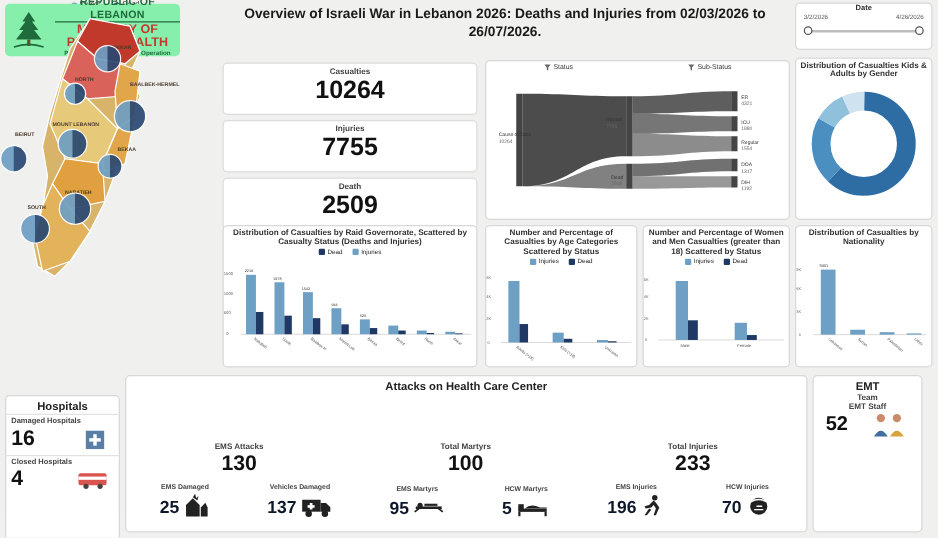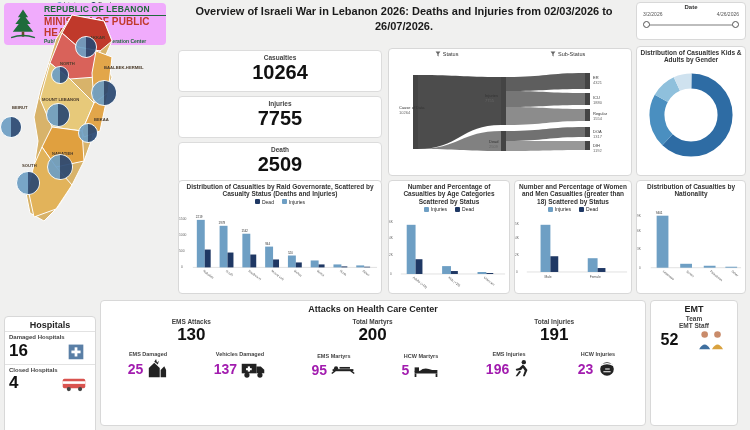--- a/index.html
+++ b/index.html
@@ -21,21 +21,21 @@
   .card-title {
     text-align: center;
     font-size: 6.5px;
     font-weight: bold;
     color: #333;
     padding: 2px 3px 1px 3px;
     line-height: 1.15;
   }
 
   
-  #logo { left: 4px; top: 3px; width: 162px; height: 42px; background: #f0abfc; border: none; }
+  #logo { left: 4px; top: 3px; width: 140px; height: 42px; background: #86efac; border: none; text-align: center; }
   .logo-row { display: flex; align-items: center; height: 100%; padding-left: 2px; }
   .cedar {
     width: 34px; height: 34px; position: relative; flex: 0 0 34px;
   }
   .cedar svg { width: 34px; height: 34px; }
   .logo-text { padding-left: 4px; }
   .logo-l1 { font-size: 8.5px; font-weight: bold; color: #1f6b3b; letter-spacing: .2px; }
   .logo-l2 { font-size: 10px; font-weight: bold; color: #c0392b; letter-spacing: .1px; line-height: 1.05; }
   .logo-l3 { font-size: 5px; color: #1f6b3b; font-weight: bold; }
   .logo-rule { height: 1px; background: #1f6b3b; margin: 1px 0; }
@@ -107,28 +107,28 @@
   #hcw-card { left: 100px; top: 300px; width: 546px; height: 126px; }
   #emt-card { left: 650px; top: 300px; width: 88px; height: 126px; }
 
   .sect-title { text-align: center; font-weight: bold; font-size: 9px; color: #222; padding: 3px 0 1px 0; }
   .hosp-block { border-top: 1px solid #e2e2e2; padding: 2px 4px; }
   .hosp-label { font-size: 6px; font-weight: bold; color: #444; }
   .hosp-row { display: flex; align-items: center; justify-content: space-between; padding-right: 4px; }
   .hosp-num { font-size: 17px; font-weight: bold; color: #111; }
 
   .hcw-top { display: flex; justify-content: space-around; align-items: flex-start; padding-top: 3px; }
-  .hcw-kpi { text-align: center; }
+  .hcw-kpi { text-align: center; margin-top: 36px; }
   .hcw-kpi .lab { font-size: 6.5px; font-weight: bold; color: #444; }
   .hcw-kpi .val { font-size: 17px; font-weight: bold; color: #111; line-height: 1.2; }
   .hcw-bottom { display: flex; justify-content: space-around; align-items: flex-end; padding: 6px 4px 2px 4px; }
   .hcw-item { text-align: center; }
   .hcw-item .lab2 { font-size: 5.5px; font-weight: bold; color: #444; margin-bottom: 2px; }
   .hcw-item .pair { display: flex; align-items: center; justify-content: center; gap: 3px; }
-  .hcw-item .num { font-size: 14px; font-weight: bold; color: #a21caf; }
+  .hcw-item .num { font-size: 14px; font-weight: bold; color: #0f172a; }
 
   .emt-block { text-align: center; }
   .emt-lab { font-size: 6.5px; font-weight: bold; color: #444; }
   .emt-row { display: flex; align-items: center; justify-content: space-around; }
   .emt-num { font-size: 16px; font-weight: bold; color: #111; }
 </style>
 </head>
 <body>
 
 <div class="dash">
@@ -461,25 +461,25 @@
 
   <div id="hcw-card" class="card">
     <div class="sect-title">Attacks on Health Care Center</div>
     <div class="hcw-top">
       <div class="hcw-kpi">
         <div class="lab">EMS Attacks</div>
         <div class="val">130</div>
       </div>
       <div class="hcw-kpi">
         <div class="lab">Total Martyrs</div>
-        <div class="val">200</div>
+        <div class="val">100</div>
       </div>
       <div class="hcw-kpi">
         <div class="lab">Total Injuries</div>
-        <div class="val">191</div>
+        <div class="val">233</div>
       </div>
     </div>
     <div class="hcw-bottom">
 
       <div class="hcw-item">
         <div class="lab2">EMS Damaged</div>
         <div class="pair">
           <span class="num">25</span>
           <svg width="22" height="20" viewBox="0 0 24 22">
             <path d="M3 20 L3 10 L9 4 L15 10 L15 20 Z" fill="#222"></path>
@@ -539,21 +539,21 @@
             <circle cx="13" cy="3.5" r="2.4" fill="#222"></circle>
             <path d="M12 6 l-4 4 l-4 1 l1 2 l5 -1 l2 -2 l2 3 l-2 6 h2 l3 -7 l-3 -4 z" fill="#222"></path>
             <path d="M8 13 l-4 6 h2 l4 -5z" fill="#222"></path>
           </svg>
         </div>
       </div>
 
       <div class="hcw-item">
         <div class="lab2">HCW Injuries</div>
         <div class="pair">
-          <span class="num">23</span>
+          <span class="num">70</span>
           <svg width="22" height="20" viewBox="0 0 24 22">
             <circle cx="12" cy="11" r="7.5" fill="#222"></circle>
             <path d="M5 7 q7 -4 14 0" stroke="#fff" stroke-width="1.4" fill="none"></path>
             <path d="M8 14 h8 M10 11 h5" stroke="#fff" stroke-width="1.2"></path>
           </svg>
         </div>
       </div>
 
     </div>
   </div>

